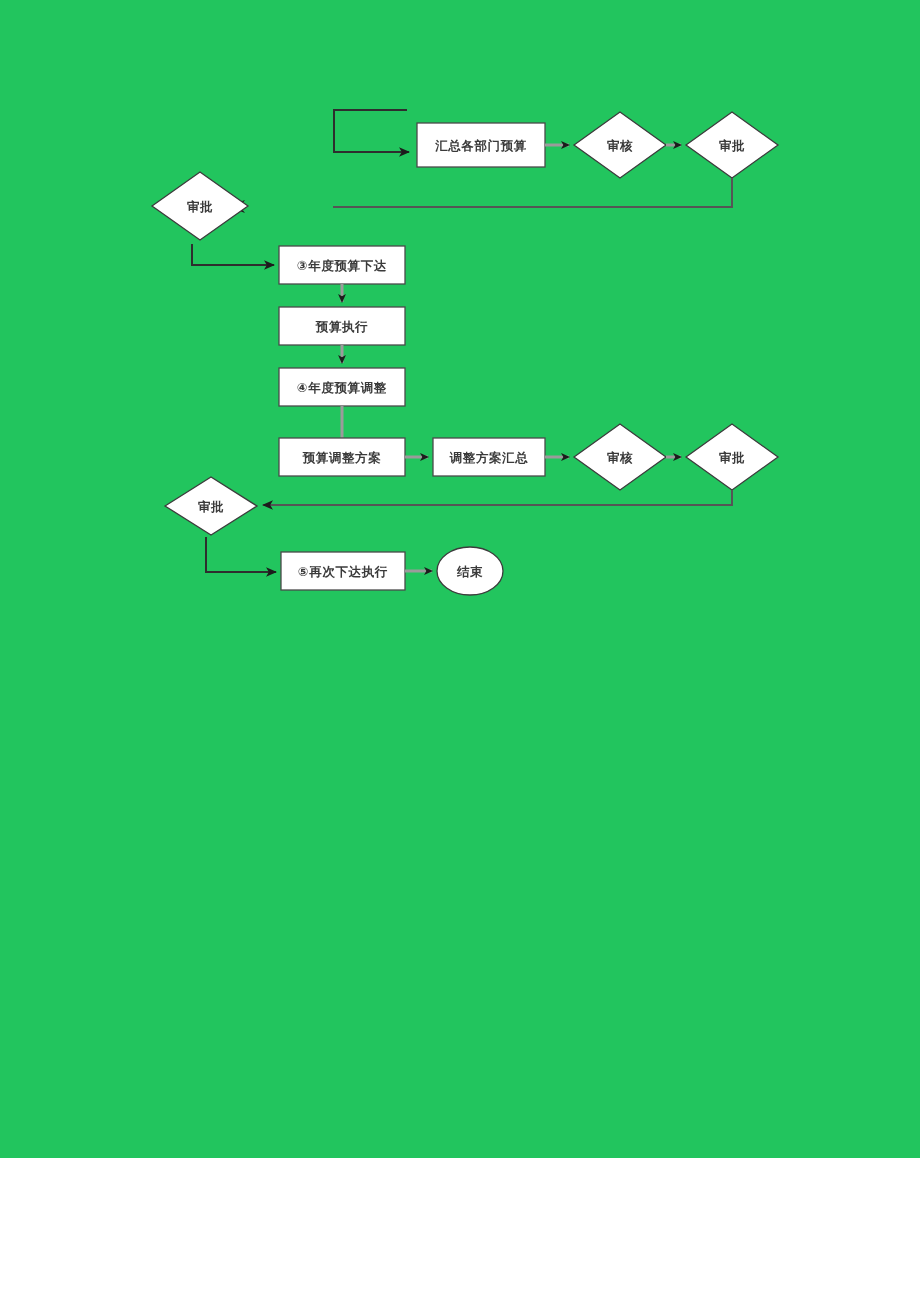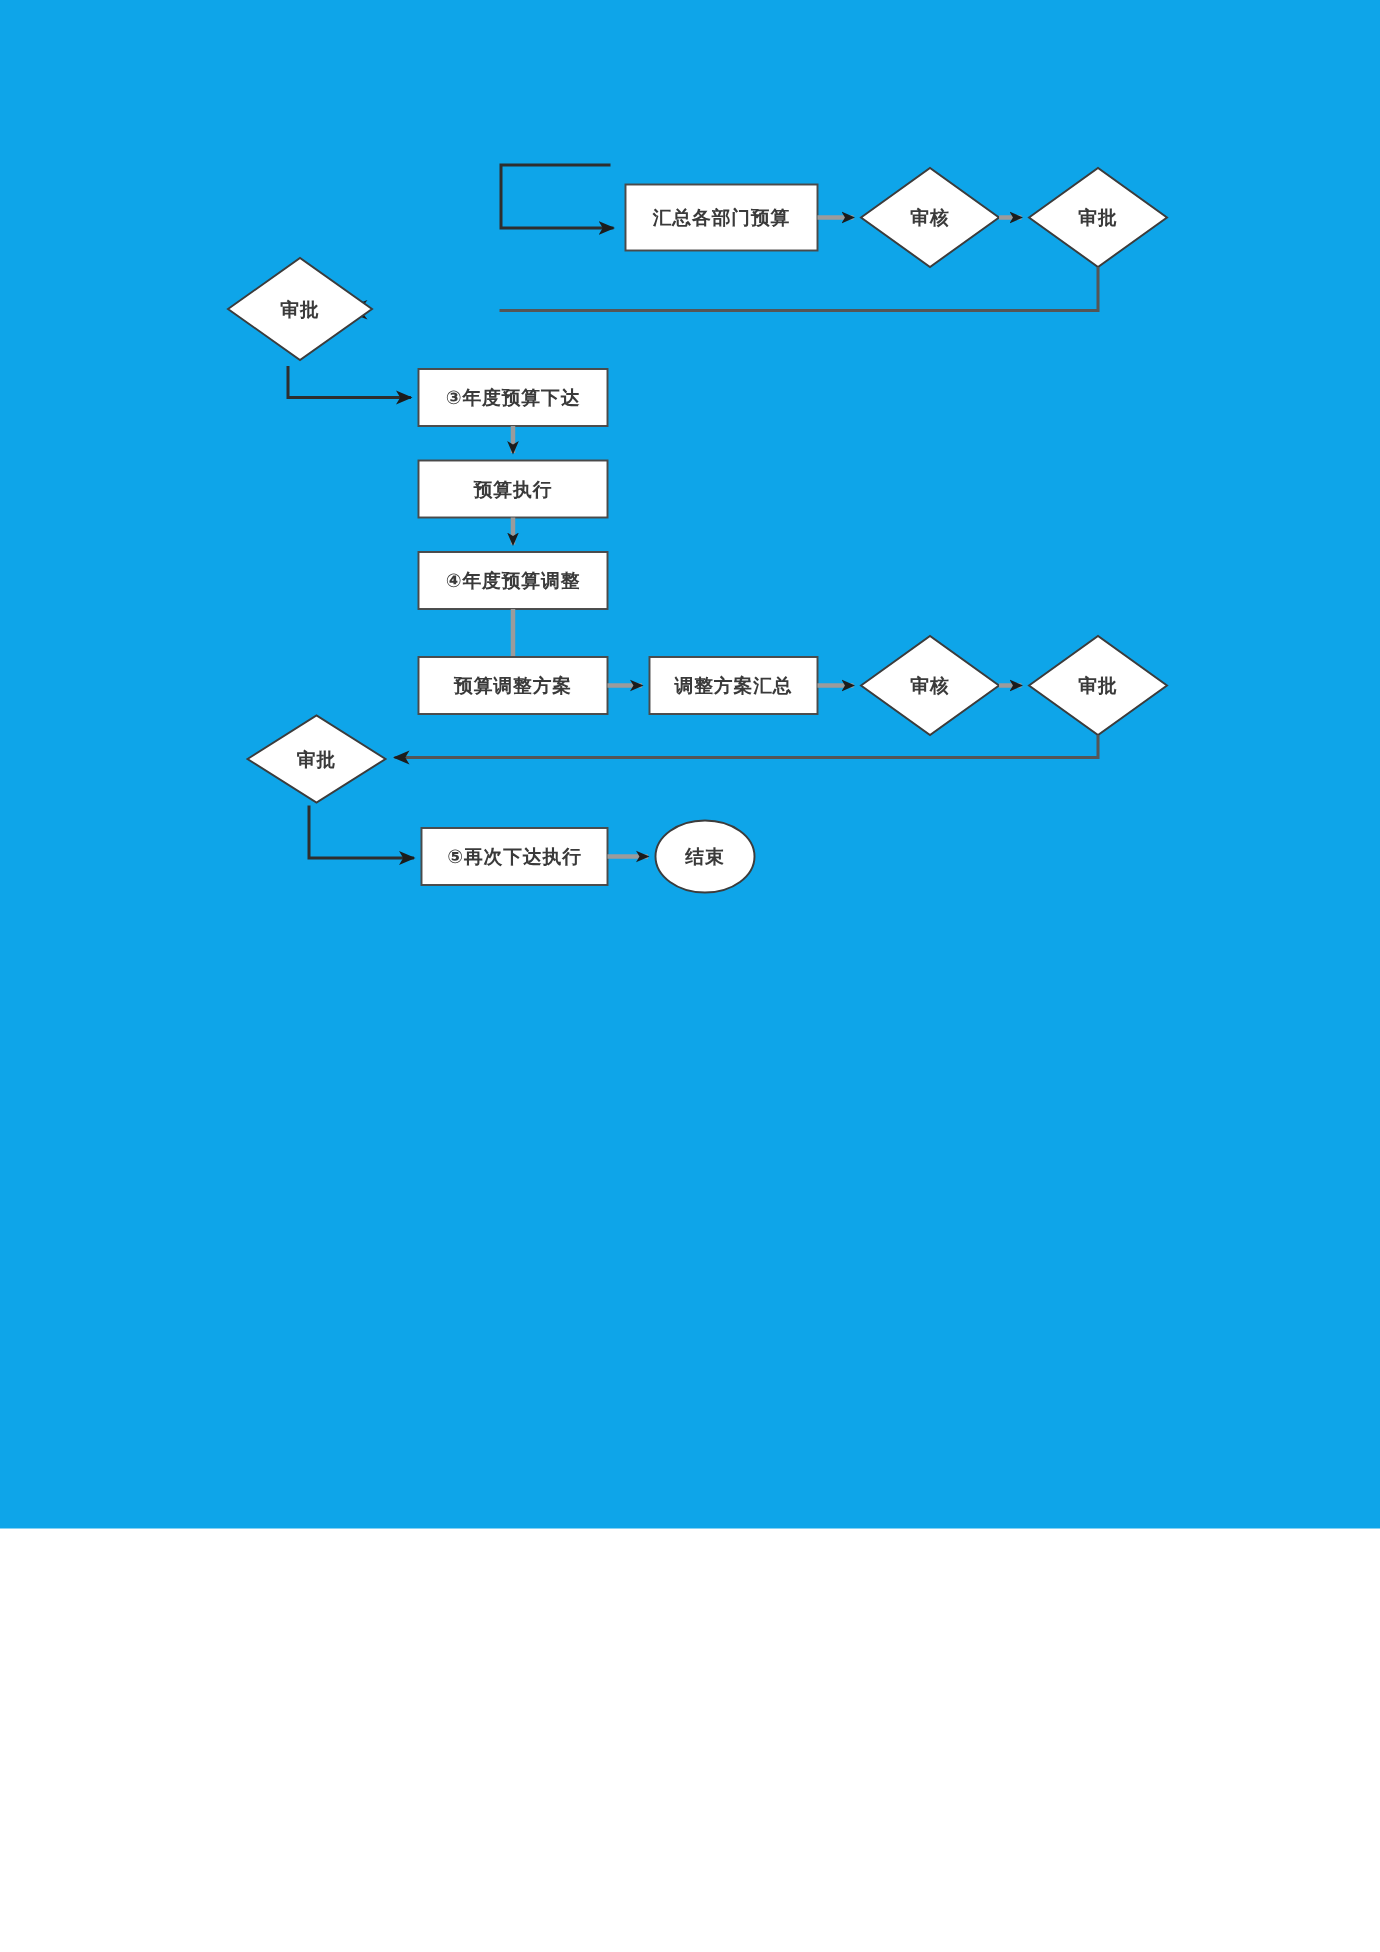--- a/index.html
+++ b/index.html
@@ -11,22 +11,22 @@
     width: 920px;
     height: 1301px;
     position: relative;
     font-family: "DejaVu Sans", "Liberation Sans", sans-serif;
     overflow: hidden;
   }
   #page {
     position: absolute;
     left: 0; top: 0;
     width: 920px;
-    height: 1019px;
-    background: #0ea5e9;
+    height: 1158px;
+    background: #22c55e;
   }
   #flow-svg {
     position: absolute;
     left: 0; top: 0;
     width: 920px;
     height: 1301px;
   }
   .shape-label {
     font-family: "DejaVu Sans", "Liberation Sans", sans-serif;
     font-size: 12.5px;

